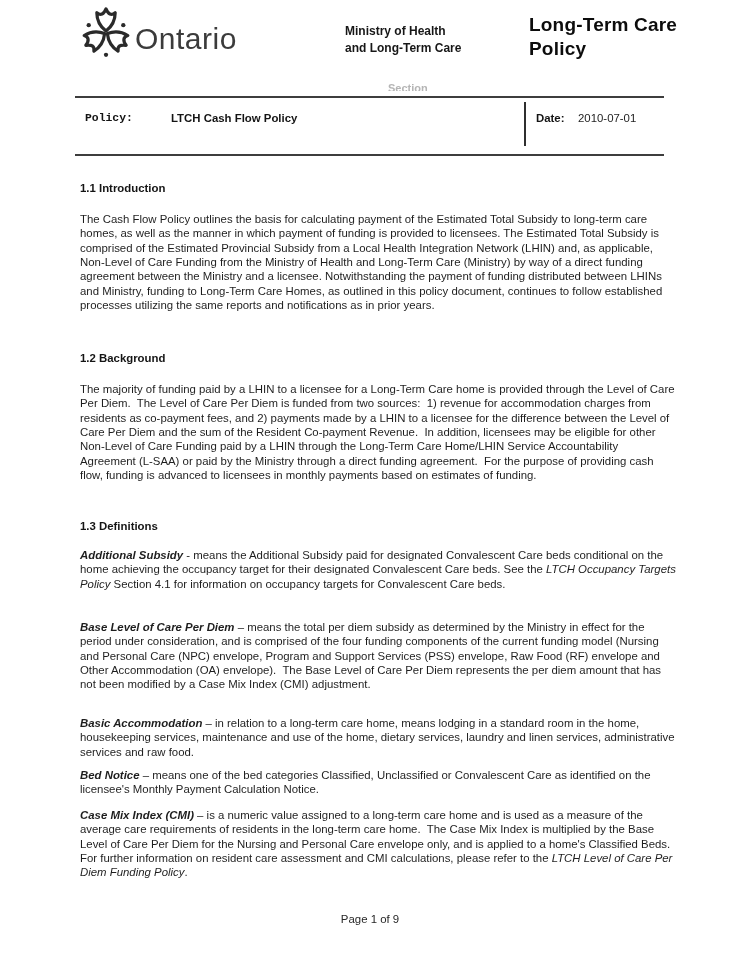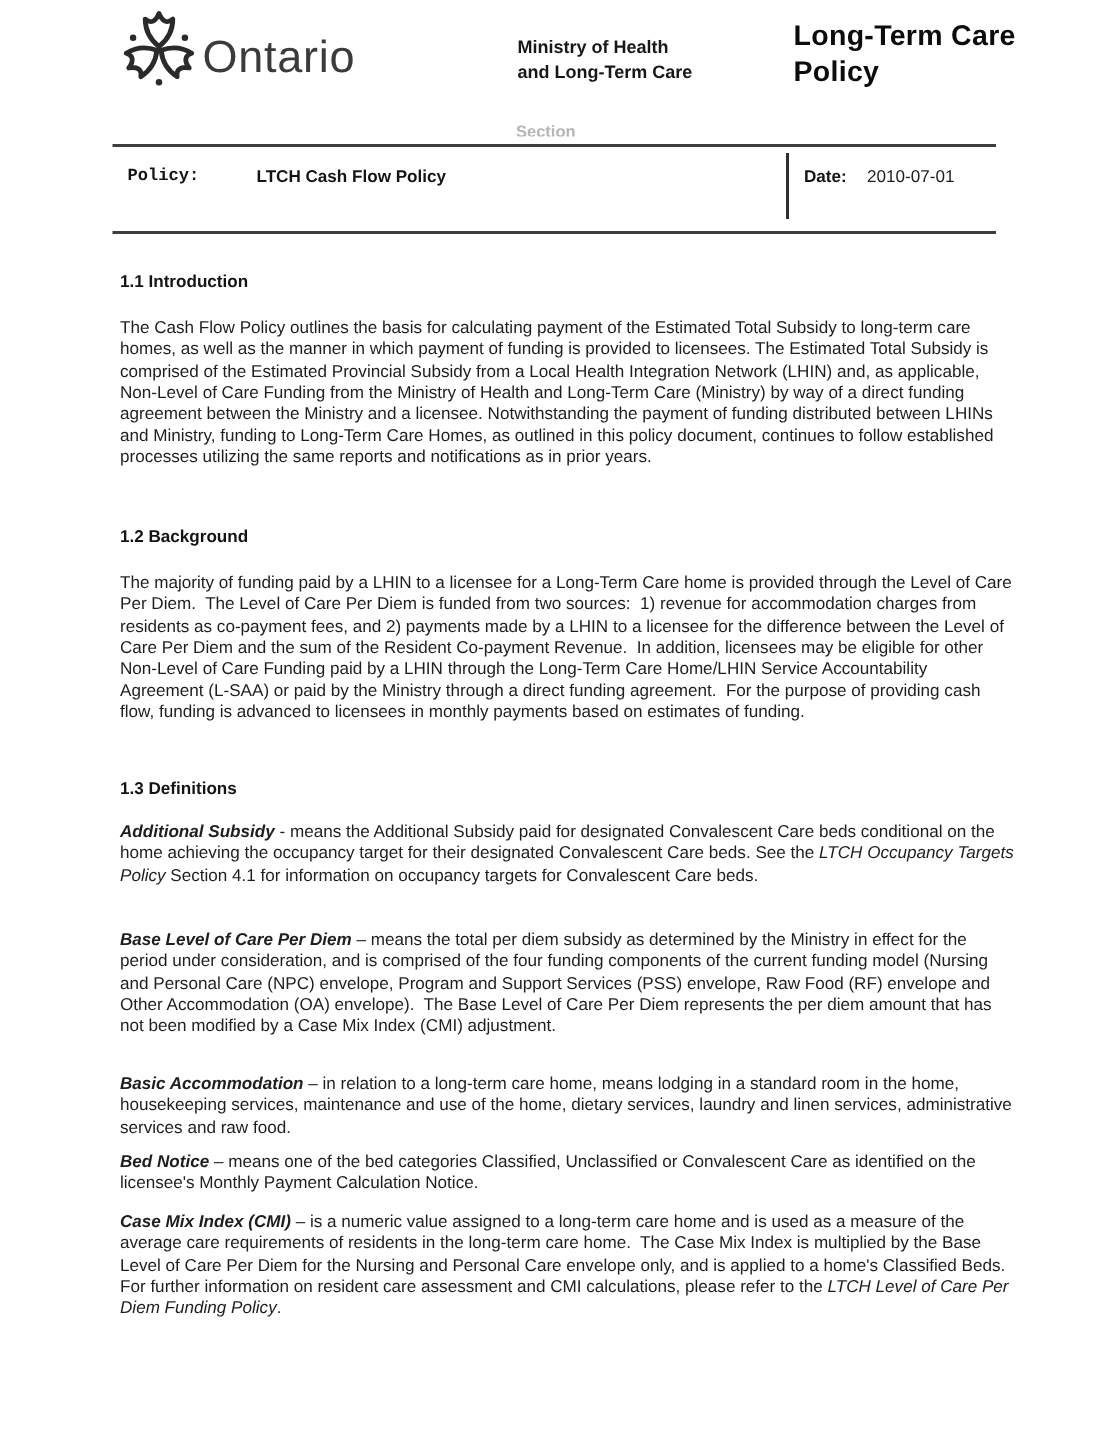--- a/index.html
+++ b/index.html
@@ -5,21 +5,21 @@
   html,body { margin:0; padding:0; background:#ffffff; }
   .page {
     position:relative; width:742px; height:964px; background:#ffffff;
     font-family:"Liberation Sans", sans-serif; color:#1e1e1e; overflow:hidden;
   }
   .abs { position:absolute; }
 
   
   .wordmark { font-size:30px; line-height:30px; color:#3b3b3b; letter-spacing:0.5px; }
   .ministry { font-size:12px; line-height:16.5px; font-weight:bold; color:#171717; }
-  .clipped-fragment { width:110px; height:8px; overflow:hidden; }
+  .clipped-fragment { width:110px; height:8px; overflow:hidden;margin-left:44px; }
   .clipped-fragment span { font-size:11px; font-weight:bold; color:#b5b5b5; position:relative; top:-1px; display:block; }
   .doc-title { font-size:19px; line-height:23.5px; font-weight:bold; color:#0c0c0c; letter-spacing:0.2px; width:200px; }
 
   
   .rule { left:75px; width:589px; height:2px; background:#3d3d3d; }
   .vrule { width:2px; background:#2f2f2f; }
   .meta-label { font-size:11.4px; font-weight:bold; color:#141414; }
   .meta-value { font-size:11.4px; color:#1e1e1e; }
   .meta-value-bold { font-size:11.4px; font-weight:bold; color:#141414; }
 
@@ -93,14 +93,15 @@
   <div class="abs para" style="left:80px; top:548px;"><span class="seg-bi">Additional Subsidy</span><span class="seg-n"> - means the Additional Subsidy paid for designated Convalescent Care beds conditional on the home achieving the occupancy target for their designated Convalescent Care beds. See the </span><span class="seg-i">LTCH Occupancy Targets Policy</span><span class="seg-n"> Section 4.1 for information on occupancy targets for Convalescent Care beds.</span></div>
 
   <div class="abs para" style="left:80px; top:620px;"><span class="seg-bi">Base Level of Care Per Diem</span><span class="seg-n"> – means the total per diem subsidy as determined by the Ministry in effect for the period under consideration, and is comprised of the four funding components of the current funding model (Nursing and Personal Care (NPC) envelope, Program and Support Services (PSS) envelope, Raw Food (RF) envelope and Other Accommodation (OA) envelope).  The Base Level of Care Per Diem represents the per diem amount that has not been modified by a Case Mix Index (CMI) adjustment.</span></div>
 
   <div class="abs para" style="left:80px; top:716px;"><span class="seg-bi">Basic Accommodation</span><span class="seg-n"> – in relation to a long-term care home, means lodging in a standard room in the home, housekeeping services, maintenance and use of the home, dietary services, laundry and linen services, administrative services and raw food.</span></div>
 
   <div class="abs para" style="left:80px; top:768px;"><span class="seg-bi">Bed Notice</span><span class="seg-n"> – means one of the bed categories Classified, Unclassified or Convalescent Care as identified on the licensee's Monthly Payment Calculation Notice.</span></div>
 
   <div class="abs para" style="left:80px; top:808px;"><span class="seg-bi">Case Mix Index (CMI)</span><span class="seg-n"> – is a numeric value assigned to a long-term care home and is used as a measure of the average care requirements of residents in the long-term care home.  The Case Mix Index is multiplied by the Base Level of Care Per Diem for the Nursing and Personal Care envelope only, and is applied to a home's Classified Beds. For further information on resident care assessment and CMI calculations, please refer to the </span><span class="seg-i">LTCH Level of Care Per Diem Funding Policy</span><span class="seg-n">.</span></div>
 
+  <div class="abs footer" style="top:913px;">Page 1 of 9</div>
 
 </div>
 
 </body></html>

